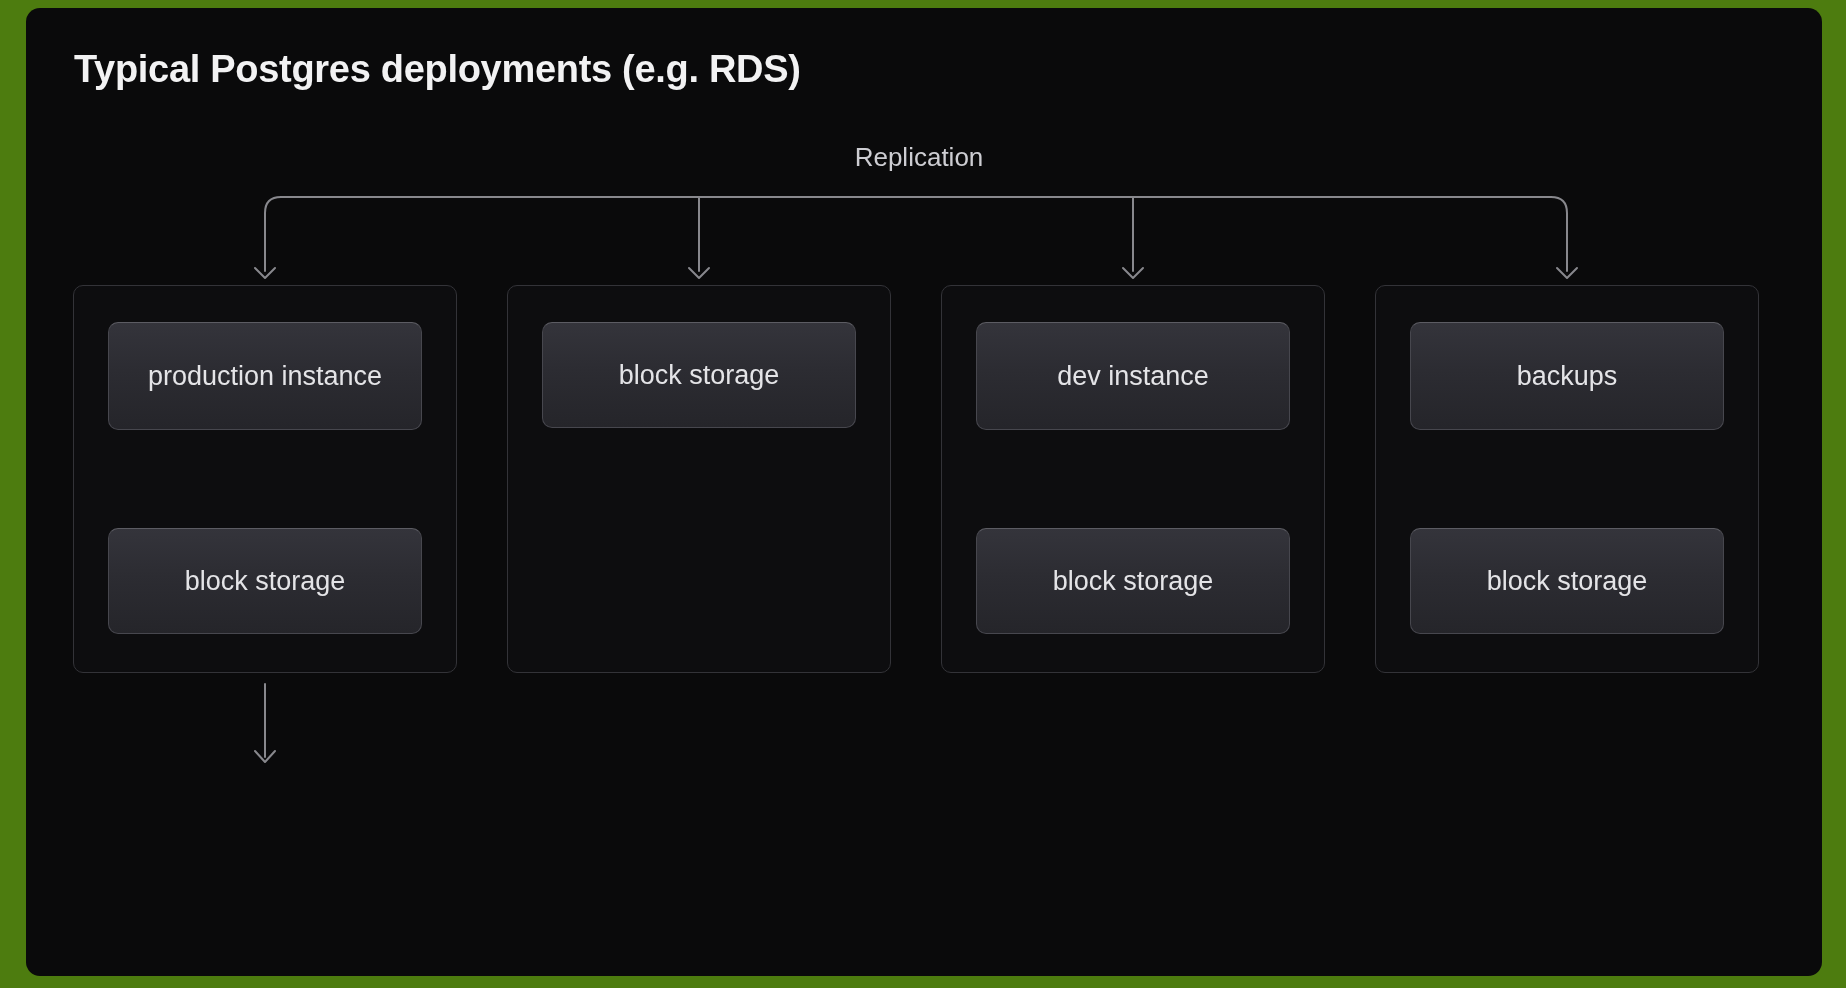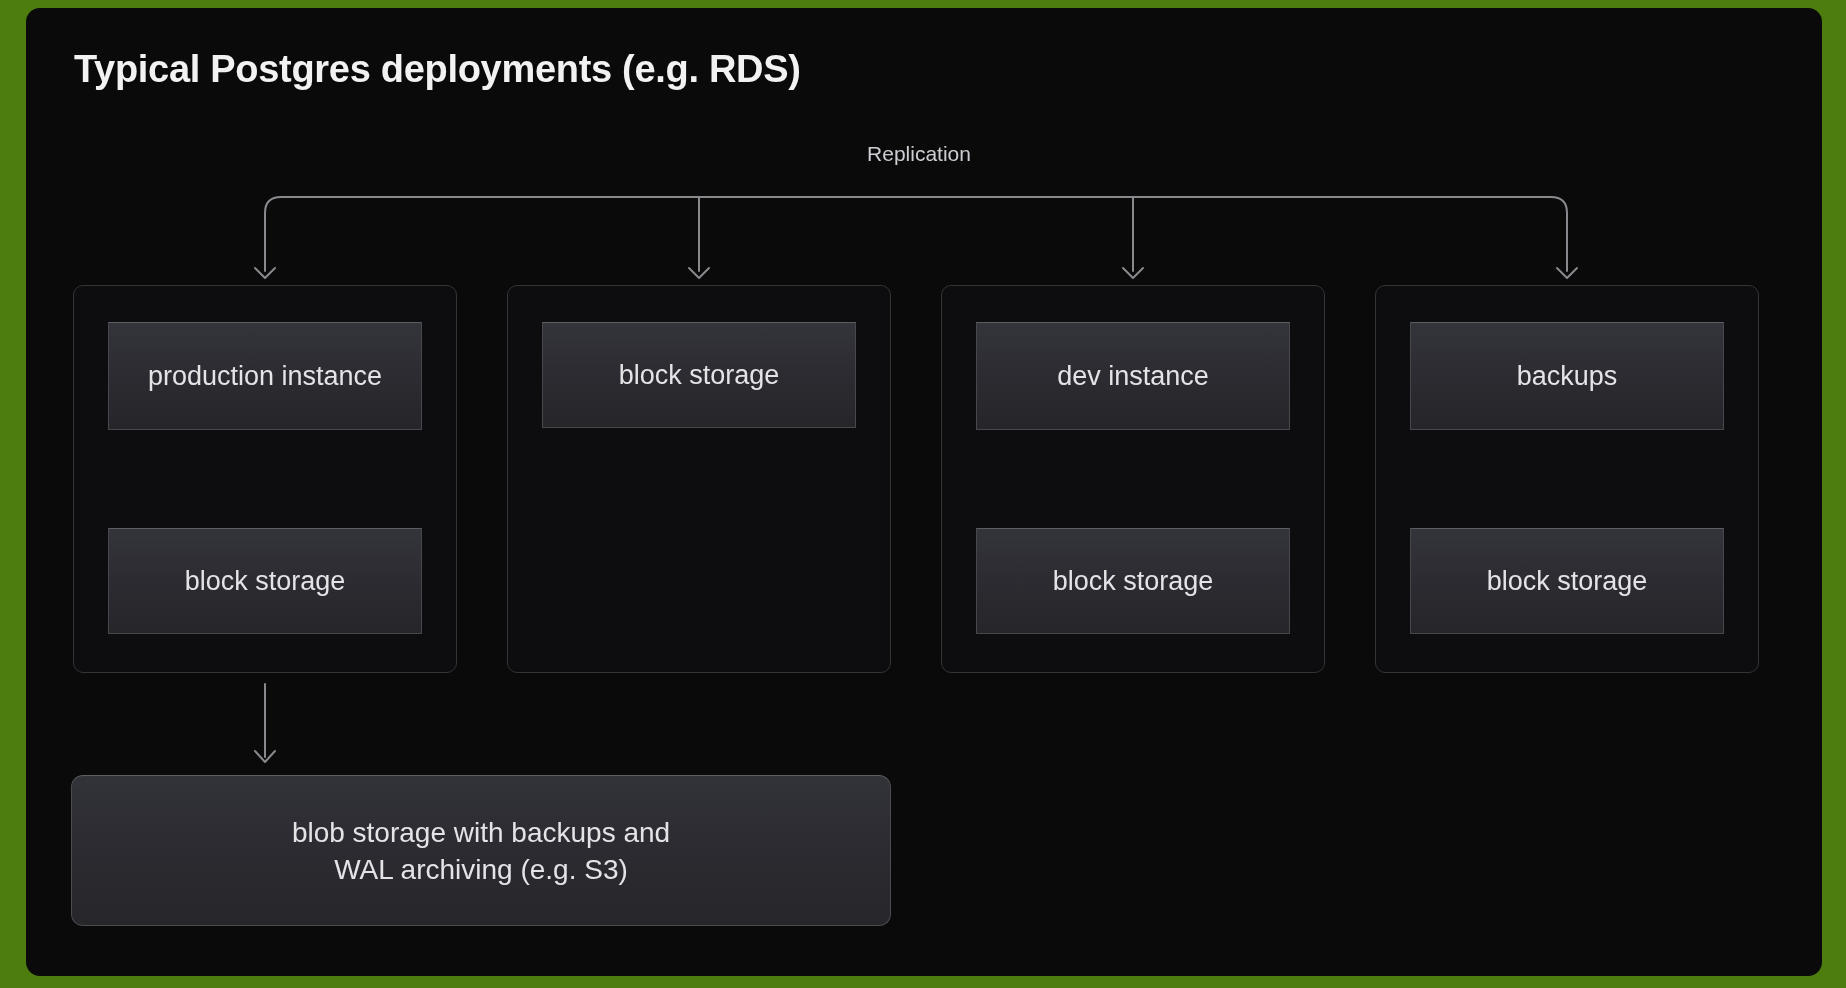--- a/index.html
+++ b/index.html
@@ -35,21 +35,21 @@
     letter-spacing: -0.3px;
     color: #f2f2f3;
     white-space: nowrap;
   }
   .replication-label {
     position: absolute;
     left: 769px;
     top: 142px;
     width: 300px;
     text-align: center;
-    font-size: 21px;
+    font-size: 26px;
     font-weight: 400;
     color: #cdcdd2;
   }
   svg.connectors {
     position: absolute;
     left: 0;
     top: 0;
     width: 1846px;
     height: 988px;
     pointer-events: none;
@@ -78,21 +78,21 @@
   .col-1 { left: 73px; }
   .col-2 { left: 507px; }
   .col-3 { left: 941px; }
   .col-4 { left: 1375px; }
   .node {
     box-sizing: border-box;
     width: 100%;
     background: linear-gradient(180deg, #34343b 0%, #2c2c32 45%, #25252a 100%);
     border: 1px solid #47474e;
     border-top-color: #5c5c63;
-    border-radius: 0;
+    border-radius: 10px;
     color: #e4e4e7;
     font-size: 27px;
     display: flex;
     align-items: center;
     justify-content: center;
     text-align: right;
   }
   .node-instance { height: 108px; }
   .node-storage  { height: 106px; }
   .blob-box {
@@ -178,17 +178,13 @@
   <div class="column col-3">
     <div class="node node-instance">dev instance</div>
     <div class="node node-storage">block storage</div>
   </div>
 
   <div class="column col-4">
     <div class="node node-instance">backups</div>
     <div class="node node-storage">block storage</div>
   </div>
 
-  <div class="blob-box">
-    <span class="blob-line">blob storage with backups and</span>
-    <span class="blob-line">WAL archiving (e.g. S3)</span>
-  </div>
 </div>
 
 </body></html>

